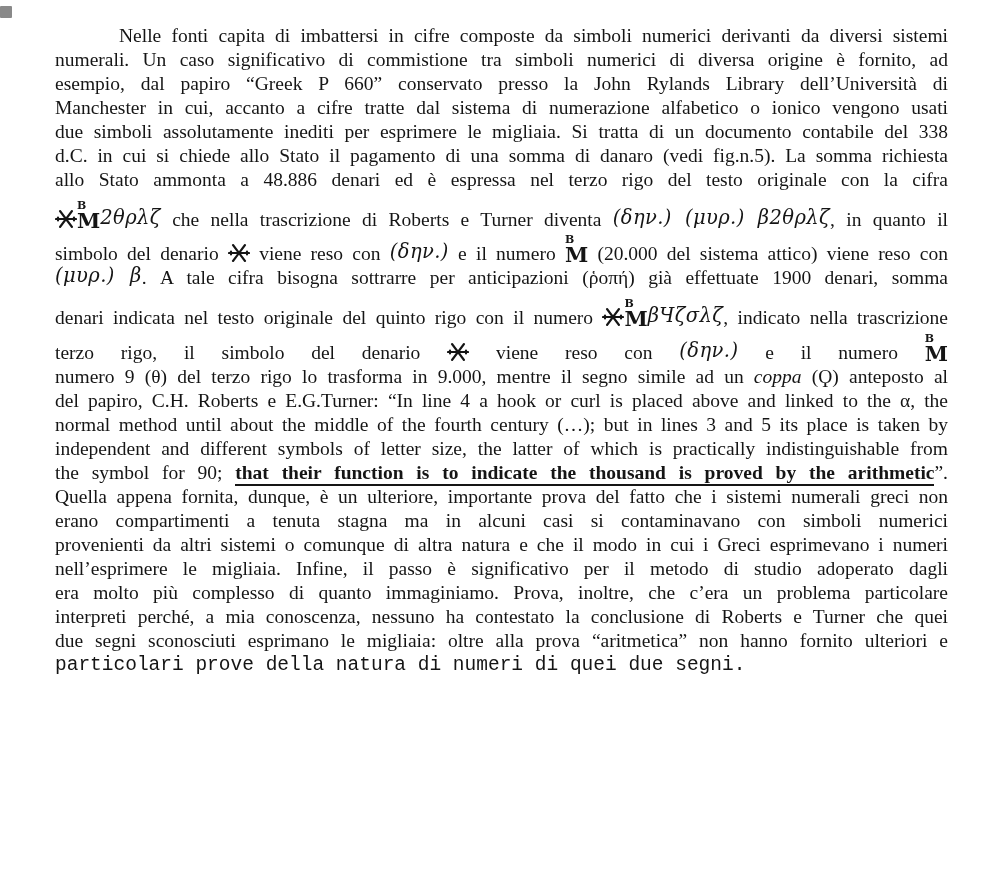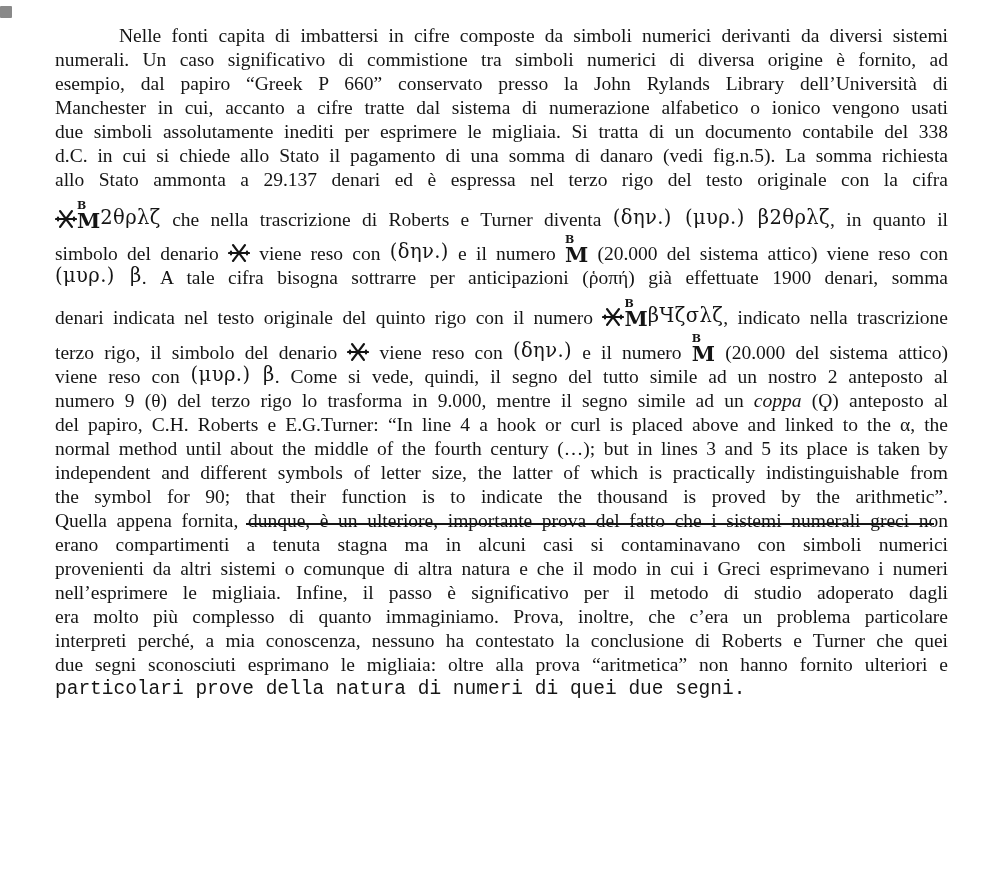--- a/index.html
+++ b/index.html
@@ -21,29 +21,30 @@
     text-align:justify;
     text-align-last:justify;
     white-space:normal;
   }
   .line.indent{text-indent:64px;}
   .line.end{text-align-last:left;font-family:Liberation Mono, monospace;}
   .line.sym{margin-top:9px;margin-bottom:3px;}
   .line.symb{margin-top:4px;}
   span.g{
     font-family:"DejaVu Serif",serif;
+    font-style:italic;
     position:relative;
     top:-2px;
     letter-spacing:0.4px;
   }
   span.i{font-style:italic;}
   span.bu{
-    font-weight:normal;
+    font-weight:bold;
     border-bottom:2px solid #151515;
-    padding-bottom:16px;
+    padding-bottom:1px;
   }
   .star{
     display:inline-block;
     width:22px;height:22px;
     vertical-align:-4px;
   }
   .star svg{display:block;width:22px;height:22px;}
   .mb{
     display:inline-block;
     text-align:center;
@@ -85,21 +86,21 @@
 <body>
 
 <div class="page">
   <div class="textblock">
       <div class="line indent"><span>Nelle fonti capita di imbattersi in cifre composte da simboli numerici derivanti da diversi sistemi</span></div>
       <div class="line"><span>numerali. Un caso significativo di commistione tra simboli numerici di diversa origine è fornito, ad</span></div>
       <div class="line"><span>esempio, dal papiro “Greek P 660” conservato presso la John Rylands Library dell’Università di</span></div>
       <div class="line"><span>Manchester in cui, accanto a cifre tratte dal sistema di numerazione alfabetico o ionico vengono usati</span></div>
       <div class="line"><span>due simboli assolutamente inediti per esprimere le migliaia. Si tratta di un documento contabile del 338</span></div>
       <div class="line"><span>d.C. in cui si chiede allo Stato il pagamento di una somma di danaro (vedi fig.n.5). La somma richiesta</span></div>
-      <div class="line"><span>allo Stato ammonta a 29.137 denari ed è espressa nel terzo rigo del testo originale con la cifra</span></div>
+      <div class="line"><span>allo Stato ammonta a 48.886 denari ed è espressa nel terzo rigo del testo originale con la cifra</span></div>
       <div class="line sym"><span class="star"><svg viewBox="0 0 22 22">
             <path d="M1 11 L21 11" fill="none" stroke="#151515" stroke-width="2.1" stroke-linecap="round"></path>
             <path d="M5 3 L17 19" fill="none" stroke="#151515" stroke-width="2.1" stroke-linecap="round"></path>
             <path d="M17 3 L5 19" fill="none" stroke="#151515" stroke-width="2.1" stroke-linecap="round"></path>
             <path d="M3 9.5 L3 12.5" fill="none" stroke="#151515" stroke-width="2.1" stroke-linecap="round"></path>
             <path d="M19 9.5 L19 12.5" fill="none" stroke="#151515" stroke-width="2.1" stroke-linecap="round"></path>
           </svg></span><span class="mb"><span class="mb-top">B</span><span class="mb-base">M</span></span><span class="g">2θρλζ</span><span> che nella trascrizione di Roberts e Turner diventa </span><span class="g">(δην.) (μυρ.) β2θρλζ</span><span>, in quanto il</span></div>
       <div class="line"><span>simbolo del denario </span><span class="star"><svg viewBox="0 0 22 22">
             <path d="M1 11 L21 11" fill="none" stroke="#151515" stroke-width="2.1" stroke-linecap="round"></path>
             <path d="M5 3 L17 19" fill="none" stroke="#151515" stroke-width="2.1" stroke-linecap="round"></path>
@@ -114,22 +115,21 @@
             <path d="M17 3 L5 19" fill="none" stroke="#151515" stroke-width="2.1" stroke-linecap="round"></path>
             <path d="M3 9.5 L3 12.5" fill="none" stroke="#151515" stroke-width="2.1" stroke-linecap="round"></path>
             <path d="M19 9.5 L19 12.5" fill="none" stroke="#151515" stroke-width="2.1" stroke-linecap="round"></path>
           </svg></span><span class="mb"><span class="mb-top">B</span><span class="mb-base">M</span></span><span class="g">βЧζσλζ</span><span>, indicato nella trascrizione</span></div>
       <div class="line symb"><span>terzo rigo, il simbolo del denario </span><span class="star"><svg viewBox="0 0 22 22">
             <path d="M1 11 L21 11" fill="none" stroke="#151515" stroke-width="2.1" stroke-linecap="round"></path>
             <path d="M5 3 L17 19" fill="none" stroke="#151515" stroke-width="2.1" stroke-linecap="round"></path>
             <path d="M17 3 L5 19" fill="none" stroke="#151515" stroke-width="2.1" stroke-linecap="round"></path>
             <path d="M3 9.5 L3 12.5" fill="none" stroke="#151515" stroke-width="2.1" stroke-linecap="round"></path>
             <path d="M19 9.5 L19 12.5" fill="none" stroke="#151515" stroke-width="2.1" stroke-linecap="round"></path>
-          </svg></span><span> viene reso con </span><span class="g">(δην.)</span><span> e il numero </span><span class="mb"><span class="mb-top">B</span><span class="mb-base">M</span></span><span> (20.000 del sistema attico)</span></div>
-      <div class="line"><span>viene reso con </span><span class="g">(μυρ.) β</span><span>. Come si vede, quindi, il segno del tutto simile ad un nostro 2 anteposto al</span></div>
+          </svg></span><span> viene reso con </span><span class="g">(δην.)</span><span> e il numero </span><span class="mb"><span class="mb-top">B</span><span class="mb-base">M</span></span></div>
       <div class="line"><span>numero 9 (θ) del terzo rigo lo trasforma in 9.000, mentre il segno simile ad un </span><span class="i">coppa</span><span> (Ϙ) anteposto al</span></div>
       <div class="line"><span>del papiro, C.H. Roberts e E.G.Turner: “In line 4 a hook or curl is placed above and linked to the α, the</span></div>
       <div class="line"><span>normal method until about the middle of the fourth century (…); but in lines 3 and 5 its place is taken by</span></div>
       <div class="line"><span>independent and different symbols of letter size, the latter of which is practically indistinguishable from</span></div>
       <div class="line"><span>the symbol for 90; </span><span class="bu">that their function is to indicate the thousand is proved by the arithmetic</span><span>”.</span></div>
       <div class="line"><span>Quella appena fornita, dunque, è un ulteriore, importante prova del fatto che i sistemi numerali greci non</span></div>
       <div class="line"><span>erano compartimenti a tenuta stagna ma in alcuni casi si contaminavano con simboli numerici</span></div>
       <div class="line"><span>provenienti da altri sistemi o comunque di altra natura e che il modo in cui i Greci esprimevano i numeri</span></div>
       <div class="line"><span>nell’esprimere le migliaia. Infine, il passo è significativo per il metodo di studio adoperato dagli</span></div>
       <div class="line"><span>era molto più complesso di quanto immaginiamo. Prova, inoltre, che c’era un problema particolare</span></div>

